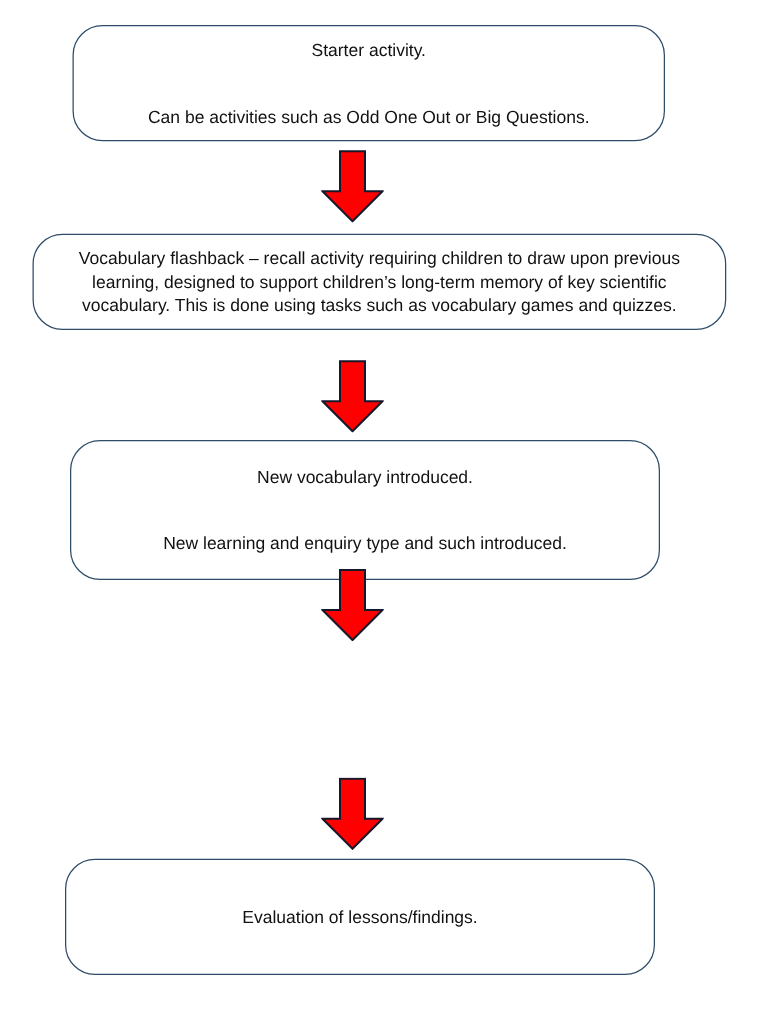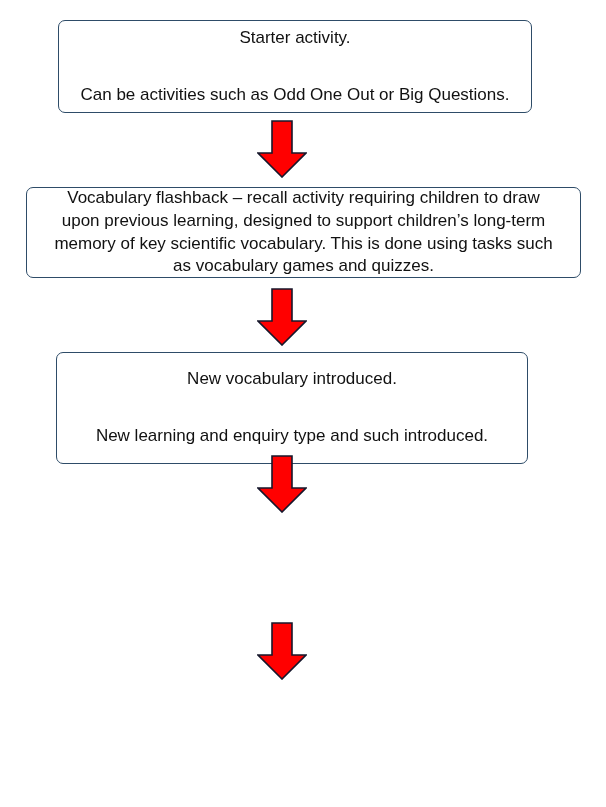--- a/index.html
+++ b/index.html
@@ -19,28 +19,28 @@
     left: 0;
     top: 0;
     width: 606px;
     height: 807px;
   }
   .node {
     position: absolute;
     box-sizing: border-box;
     background: #ffffff;
     border: 1.3px solid #2E4C68;
-    border-radius: 7px;
+    border-radius: 24px;
     display: flex;
     flex-direction: column;
     align-items: center;
     justify-content: center;
     text-align: center;
     color: #111111;
-    font-size: 17px;
+    font-size: 14px;
     line-height: 1.35;
   }
   .node .line {
     display: block;
     padding: 0 14px;
   }
   .node .line + .line {
     margin-top: 34px;
   }
   .arrow-wrap {
@@ -59,21 +59,21 @@
     <span class="line">Starter activity.</span>
     <span class="line">Can be activities such as Odd One Out or Big Questions.</span>
   </div>
 
   <div class="arrow-wrap" style="left:257px; top:120px; width:50px; height:58px;">
     <svg width="50" height="58" viewBox="0 0 50 58">
       <polygon points="15,1 35,1 35,33 49,33 25,57 1,33 15,33" fill="#FF0000" stroke="#17172B" stroke-width="1.6" stroke-linejoin="miter"></polygon>
     </svg>
   </div>
 
-  <div class="node" style="left:26px; top:187px; width:555px; height:91px;">
+  <div class="node" style="left:26px; top:187px; width:555px; height:77px;">
     <span class="line" style="padding:0 22px;">Vocabulary flashback – recall activity requiring children to draw upon previous learning, designed to support children’s long-term memory of key scientific vocabulary. This is done using tasks such as vocabulary games and quizzes.</span>
   </div>
 
   <div class="arrow-wrap" style="left:257px; top:288px; width:50px; height:58px;">
     <svg width="50" height="58" viewBox="0 0 50 58">
       <polygon points="15,1 35,1 35,33 49,33 25,57 1,33 15,33" fill="#FF0000" stroke="#17172B" stroke-width="1.6" stroke-linejoin="miter"></polygon>
     </svg>
   </div>
 
   <div class="node" style="left:56px; top:352px; width:472px; height:112px;">
@@ -87,14 +87,17 @@
     </svg>
   </div>
 
 
   <div class="arrow-wrap" style="left:257px; top:622px; width:50px; height:58px;">
     <svg width="50" height="58" viewBox="0 0 50 58">
       <polygon points="15,1 35,1 35,33 49,33 25,57 1,33 15,33" fill="#FF0000" stroke="#17172B" stroke-width="1.6" stroke-linejoin="miter"></polygon>
     </svg>
   </div>
 
+  <div class="node" style="left:52px; top:687px; width:472px; height:93px;">
+    <span class="line">Evaluation of lessons/findings.</span>
+  </div>
 
 </div>
 
 </body></html>

